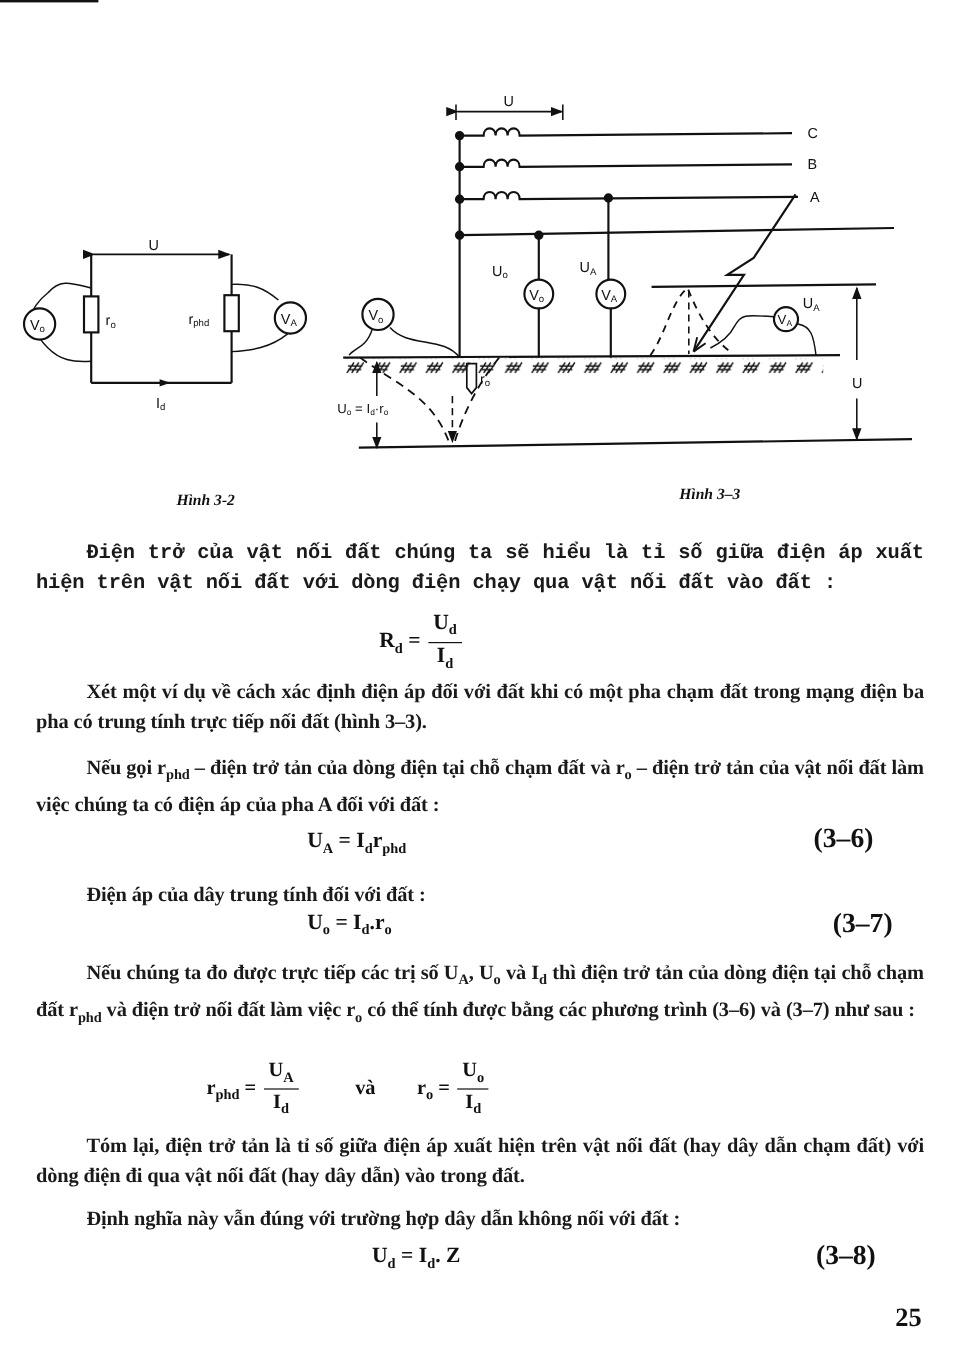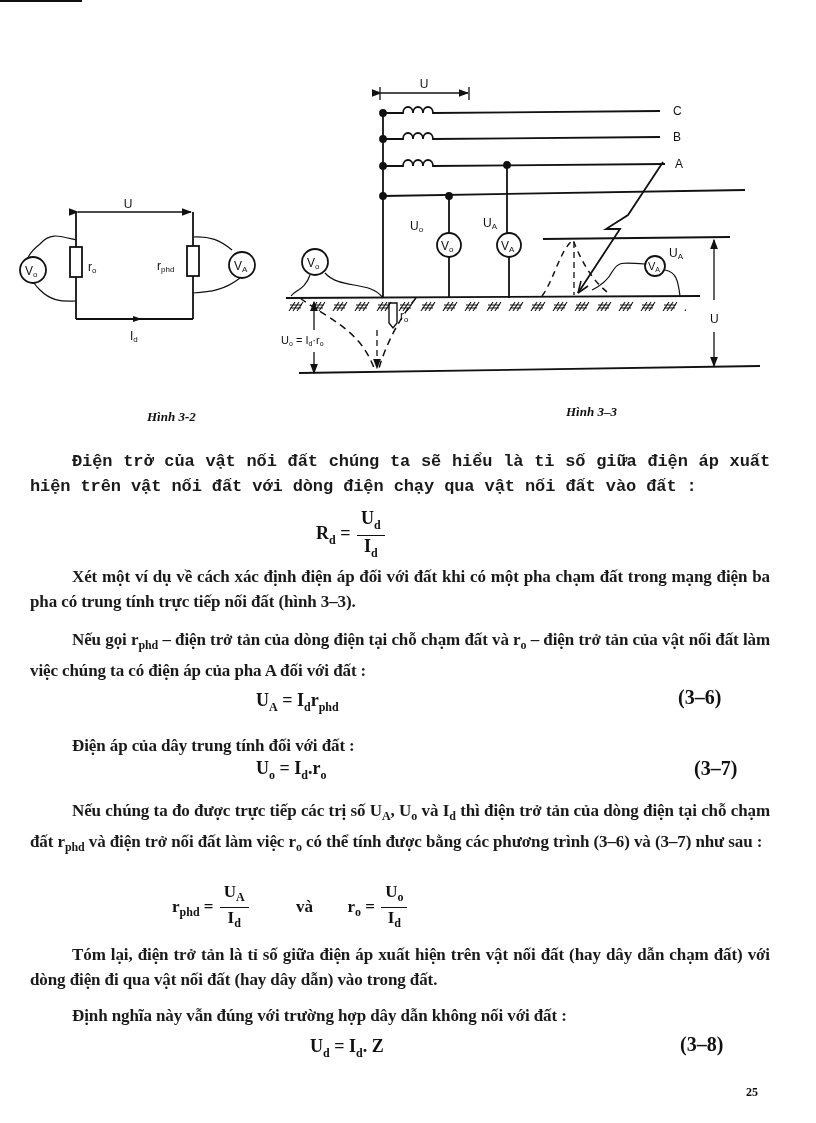--- a/index.html
+++ b/index.html
@@ -6,26 +6,26 @@
   body { width: 816px; height: 1123px; position: relative; overflow: hidden;
          font-family: "Liberation Serif", "DejaVu Serif", serif; color: #111; }
   .topline { position: absolute; left: 0; top: 0; width: 82px; height: 2px; background: #111; }
   svg.fig { position: absolute; left: 0; top: 0; }
   .sans { font-family: "Liberation Sans", "DejaVu Sans", sans-serif; }
   .caption { position: absolute; font-style: italic; font-weight: bold; font-size: 13px; }
   .para { position: absolute; left: 30px; width: 740px; font-size: 17px; line-height: 25px;
           text-align: justify; font-weight: bold; color: #1a1a1a; letter-spacing: -0.1px; }
   .indent { text-indent: 42px; }
   .eq { position: absolute; font-size: 18px; font-weight: bold; white-space: nowrap; }
-  .eqnum { position: absolute; font-size: 20px; font-weight: bold; }
+  .eqnum { position: absolute; font-size: 23px; font-weight: bold; }
   .frac { display: inline-block; vertical-align: middle; text-align: center; margin: 0 2px; }
   .frac .num { display: block; border-bottom: 1.5px solid #111; padding: 0 4px; line-height: 20px; }
   .frac .den { display: block; line-height: 20px; }
   sub { font-size: 12px; }
-  .pagenum { position: absolute; left: 746px; top: 1085px; font-size: 12px; font-weight: bold; }
+  .pagenum { position: absolute; left: 746px; top: 1085px; font-size: 22px; font-weight: bold; }
 </style>
 </head>
 <body>
 
 <div class="topline"></div>
 
 <svg class="fig sans" width="816" height="400" viewBox="0 0 816 400">
   <defs>
     <marker id="arr" markerWidth="8" markerHeight="8" refX="7" refY="4" orient="auto">
       <path d="M0,1 L8,4 L0,7 Z" fill="#111"></path>

